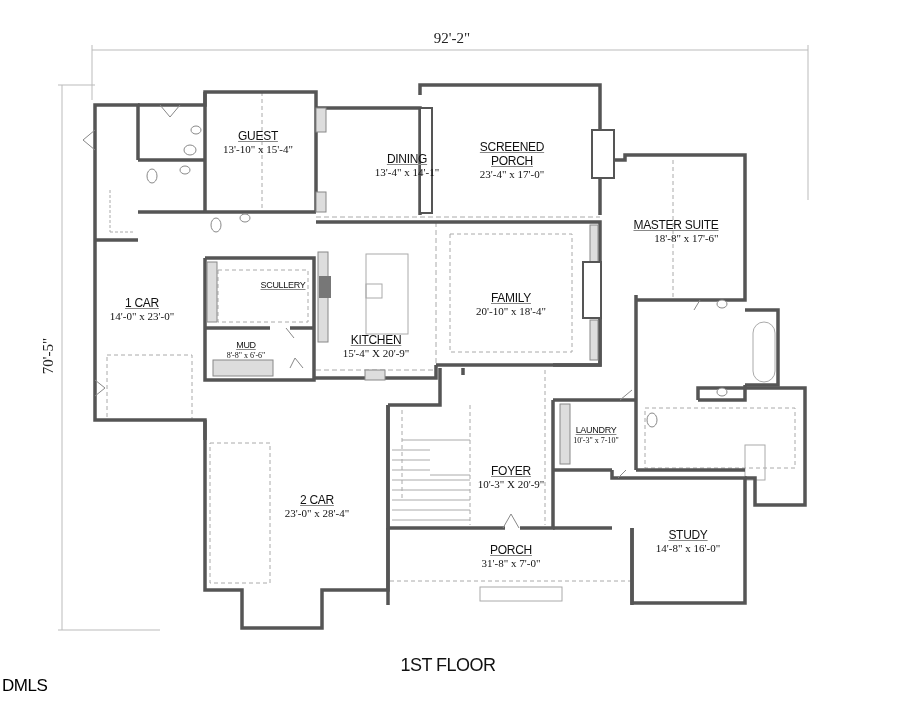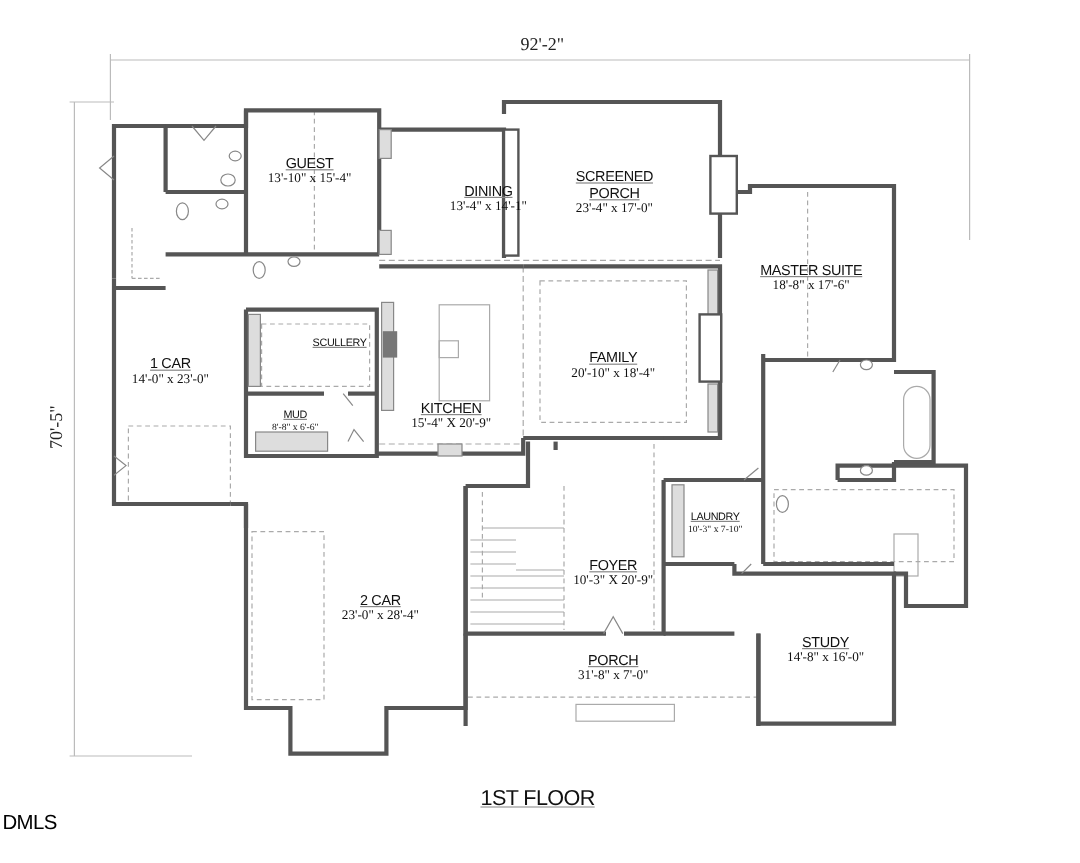--- a/index.html
+++ b/index.html
@@ -5,21 +5,21 @@
   html, body { margin:0; padding:0; background:#ffffff; }
   body { width:900px; height:719px; position:relative; overflow:hidden; font-family:"Liberation Sans", sans-serif; }
   svg.plan { position:absolute; left:0; top:0; }
   .lbl { position:absolute; text-align:center; transform:translateX(-50%); white-space:nowrap; color:#111; }
   .room-name { font-family:"Liberation Sans", sans-serif; font-size:12px; text-decoration:underline; text-decoration-color:#888; letter-spacing:-0.3px; line-height:14px; }
   .room-dim { font-family:"Liberation Serif", serif; font-size:11px; line-height:13px; }
   .small .room-name { font-size:9px; line-height:11px; }
   .small .room-dim { font-size:8px; line-height:10px; }
   .dim-top { position:absolute; left:452px; top:30px; transform:translateX(-50%); font-family:"Liberation Serif", serif; font-size:15px; color:#222; }
   .dim-left { position:absolute; left:48px; top:356px; transform:translate(-50%,-50%) rotate(-90deg); font-family:"Liberation Serif", serif; font-size:15px; color:#222; white-space:nowrap; }
-  .floor-title { position:absolute; left:448px; top:655px; transform:translateX(-50%); font-family:"Liberation Sans", sans-serif; font-size:18px; text-decoration:underline; text-decoration-color:#999; color:#111; letter-spacing:-0.5px; }
+  .floor-title { position:absolute; left:448px; top:655px; transform:translateX(-50%); font-family:"Liberation Sans", sans-serif; font-size:18px; text-decoration-color:#999; color:#111; letter-spacing:-0.5px; }
   .watermark { position:absolute; left:2px; top:676px; font-family:"Liberation Sans", sans-serif; font-size:17px; color:#000000; font-weight:300; letter-spacing:-0.5px; }
 </style>
 </head>
 <body>
 
 <svg class="plan" width="900" height="719" viewBox="0 0 900 719" xmlns="http://www.w3.org/2000/svg">
 
   <g stroke="#bbb" stroke-width="1" fill="none">
     <line x1="92" y1="50" x2="808" y2="50"></line>
     <line x1="92" y1="45" x2="92" y2="100"></line>
@@ -177,21 +177,21 @@
   <div class="room-name">DINING</div>
   <div class="room-dim">13'-4" x 14'-1"</div>
 </div>
 
 <div class="lbl" style="left:512px; top:140px;">
   <div class="room-name">SCREENED</div>
   <div class="room-name">PORCH</div>
   <div class="room-dim">23'-4" x 17'-0"</div>
 </div>
 
-<div class="lbl" style="left:676px; top:218px;">
+<div class="lbl" style="left:676px; top:218px;text-align:right;">
   <div class="room-name">MASTER SUITE</div>
   <div class="room-dim">18'-8" x 17'-6"</div>
 </div>
 
 <div class="lbl" style="left:142px; top:296px;">
   <div class="room-name">1 CAR</div>
   <div class="room-dim">14'-0" x 23'-0"</div>
 </div>
 
 <div class="lbl small" style="left:263px; top:280px;margin-left:20px;">

